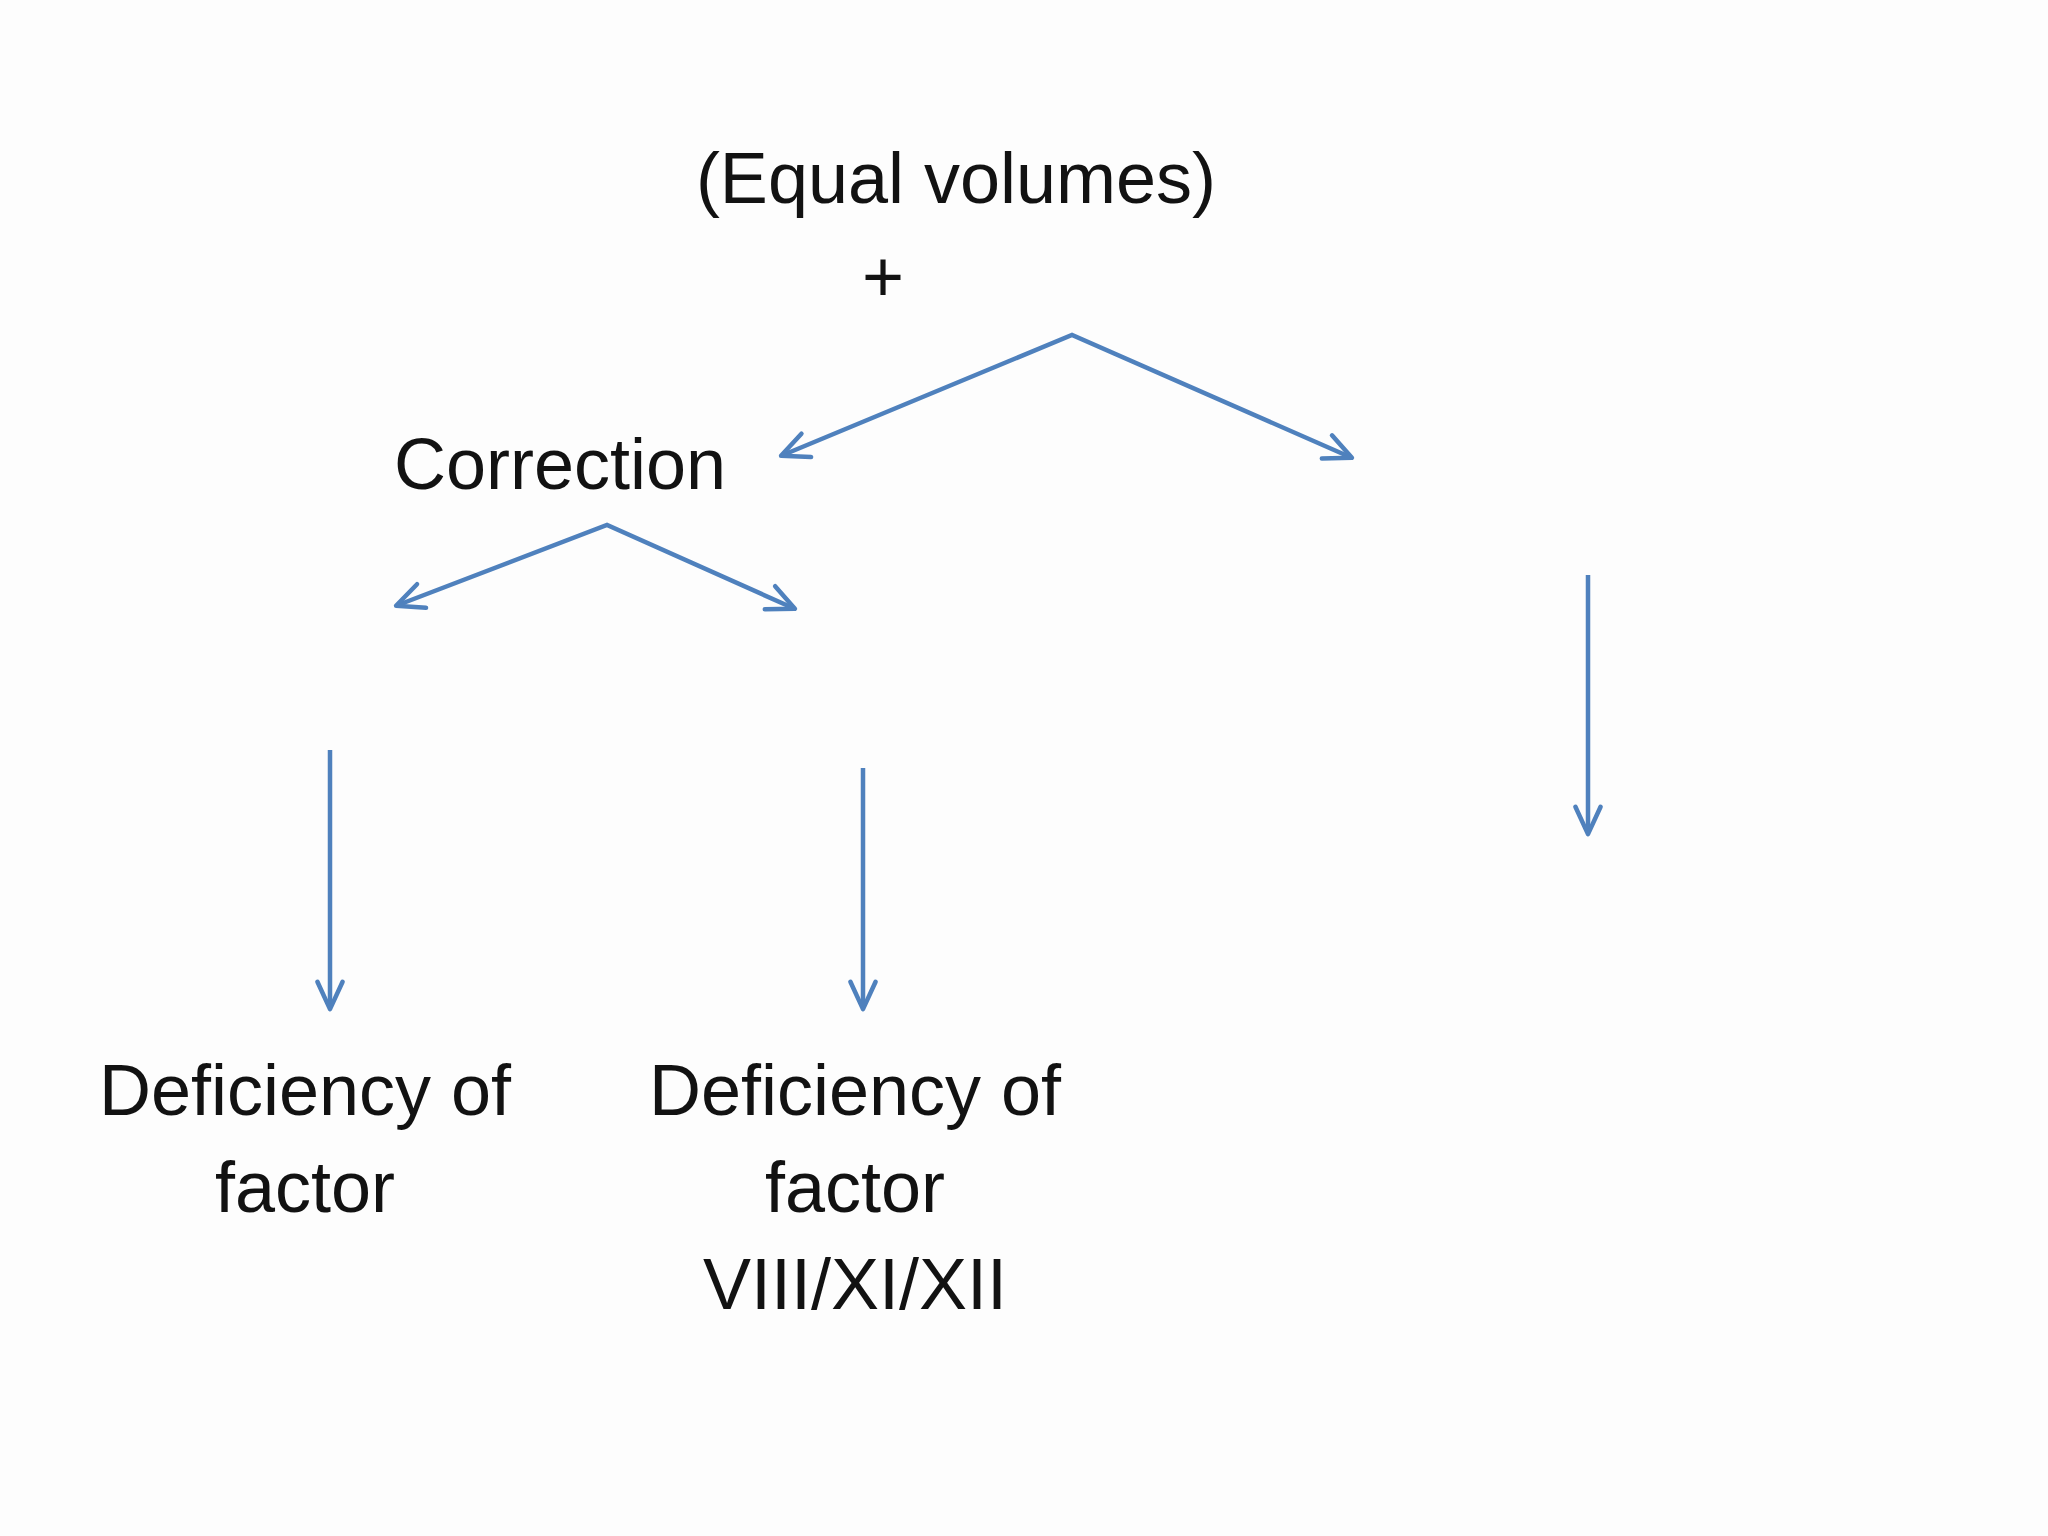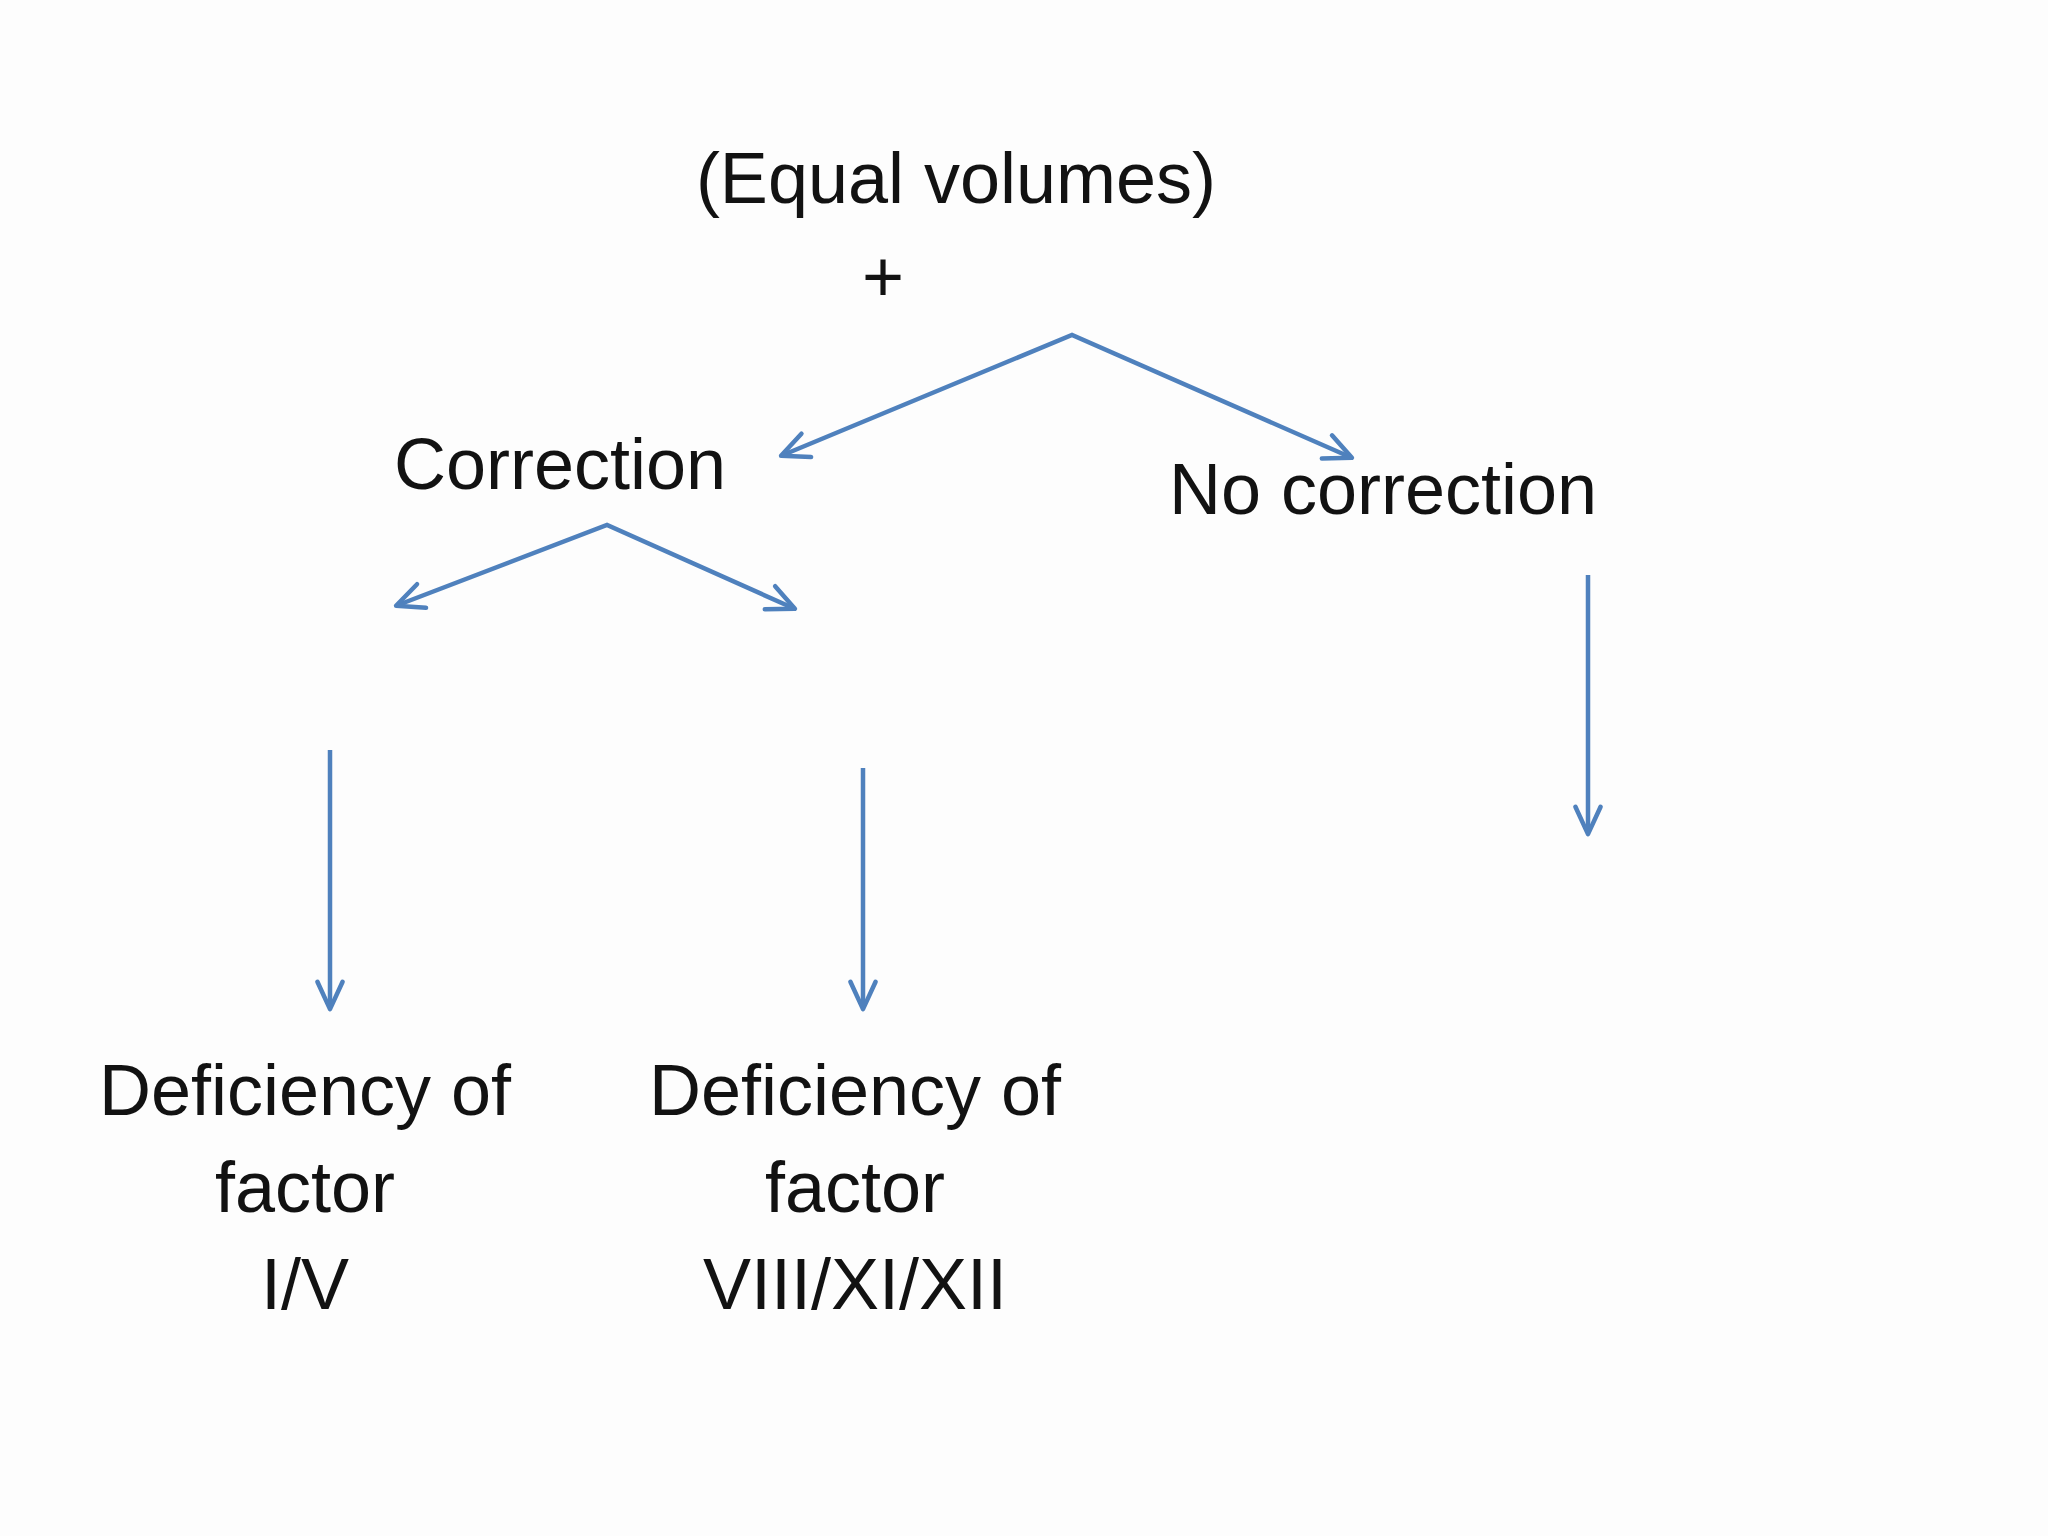--- a/index.html
+++ b/index.html
@@ -77,28 +77,26 @@
   </svg>
 
   <div class="label" style="left:956px;top:142px">(Equal volumes)</div>
 
 
   <div class="label" style="left:883px;top:240px">+</div>
 
 
   <div class="label" style="left:560px;top:428px">Correction</div>
 
-  <div class="label" style="left:1383px;top:453px">No correction</div>
 
 
 
   <div class="block" style="left:305px;top:1042px">
     <div>Deficiency of</div>
     <div>factor</div>
-    <div>I/V</div>
   </div>
 
   <div class="block" style="left:855px;top:1042px">
     <div>Deficiency of</div>
     <div>factor</div>
     <div>VIII/XI/XII</div>
   </div>
 
 
 </div>

